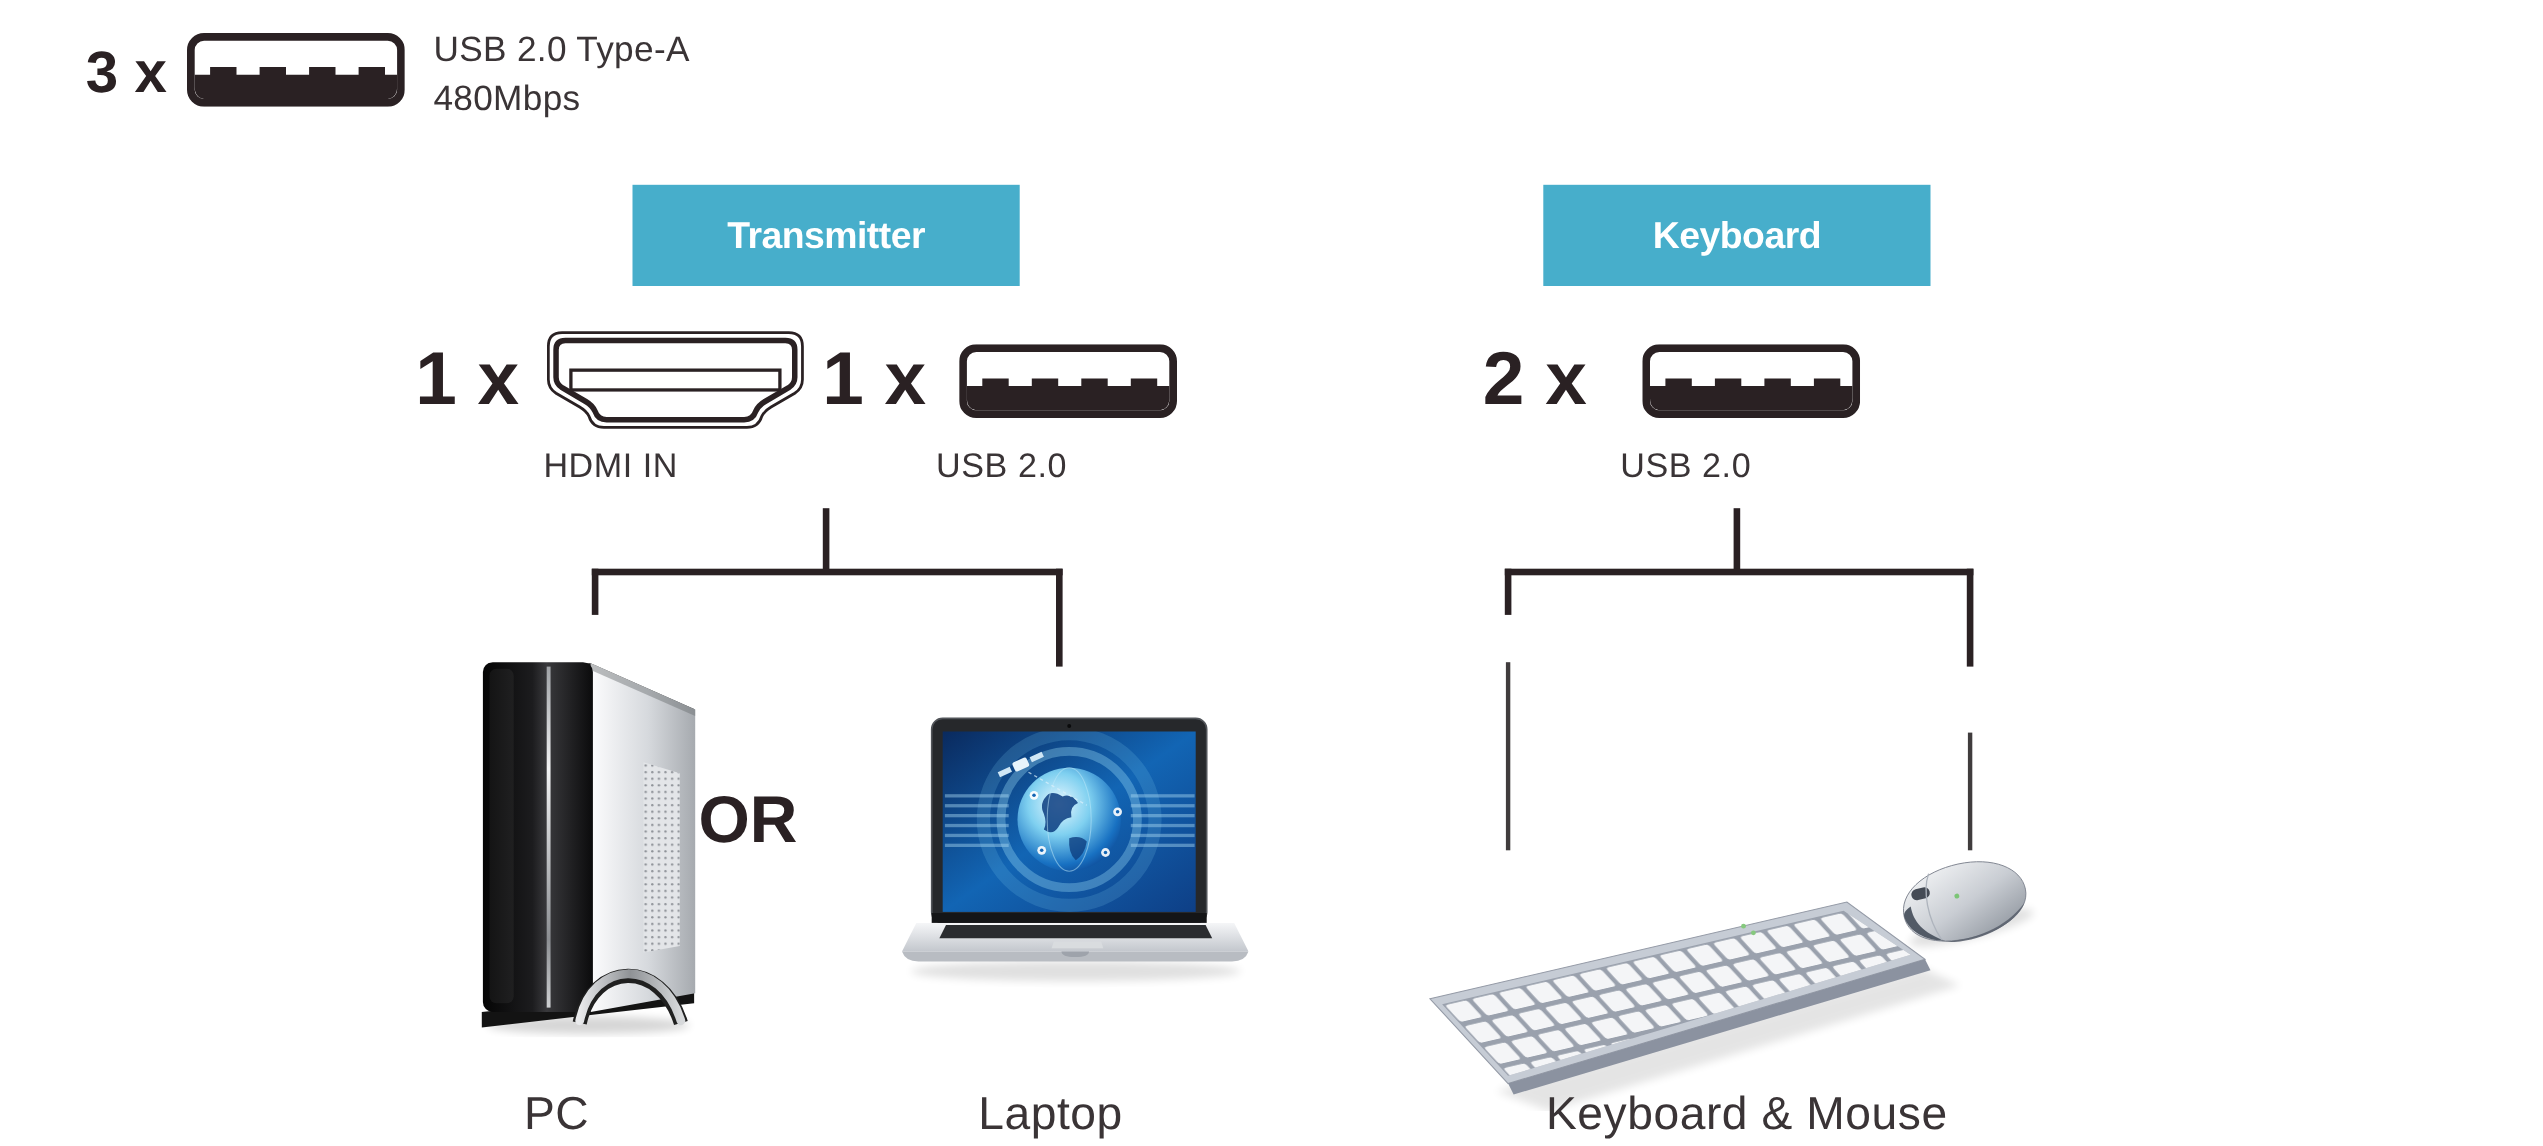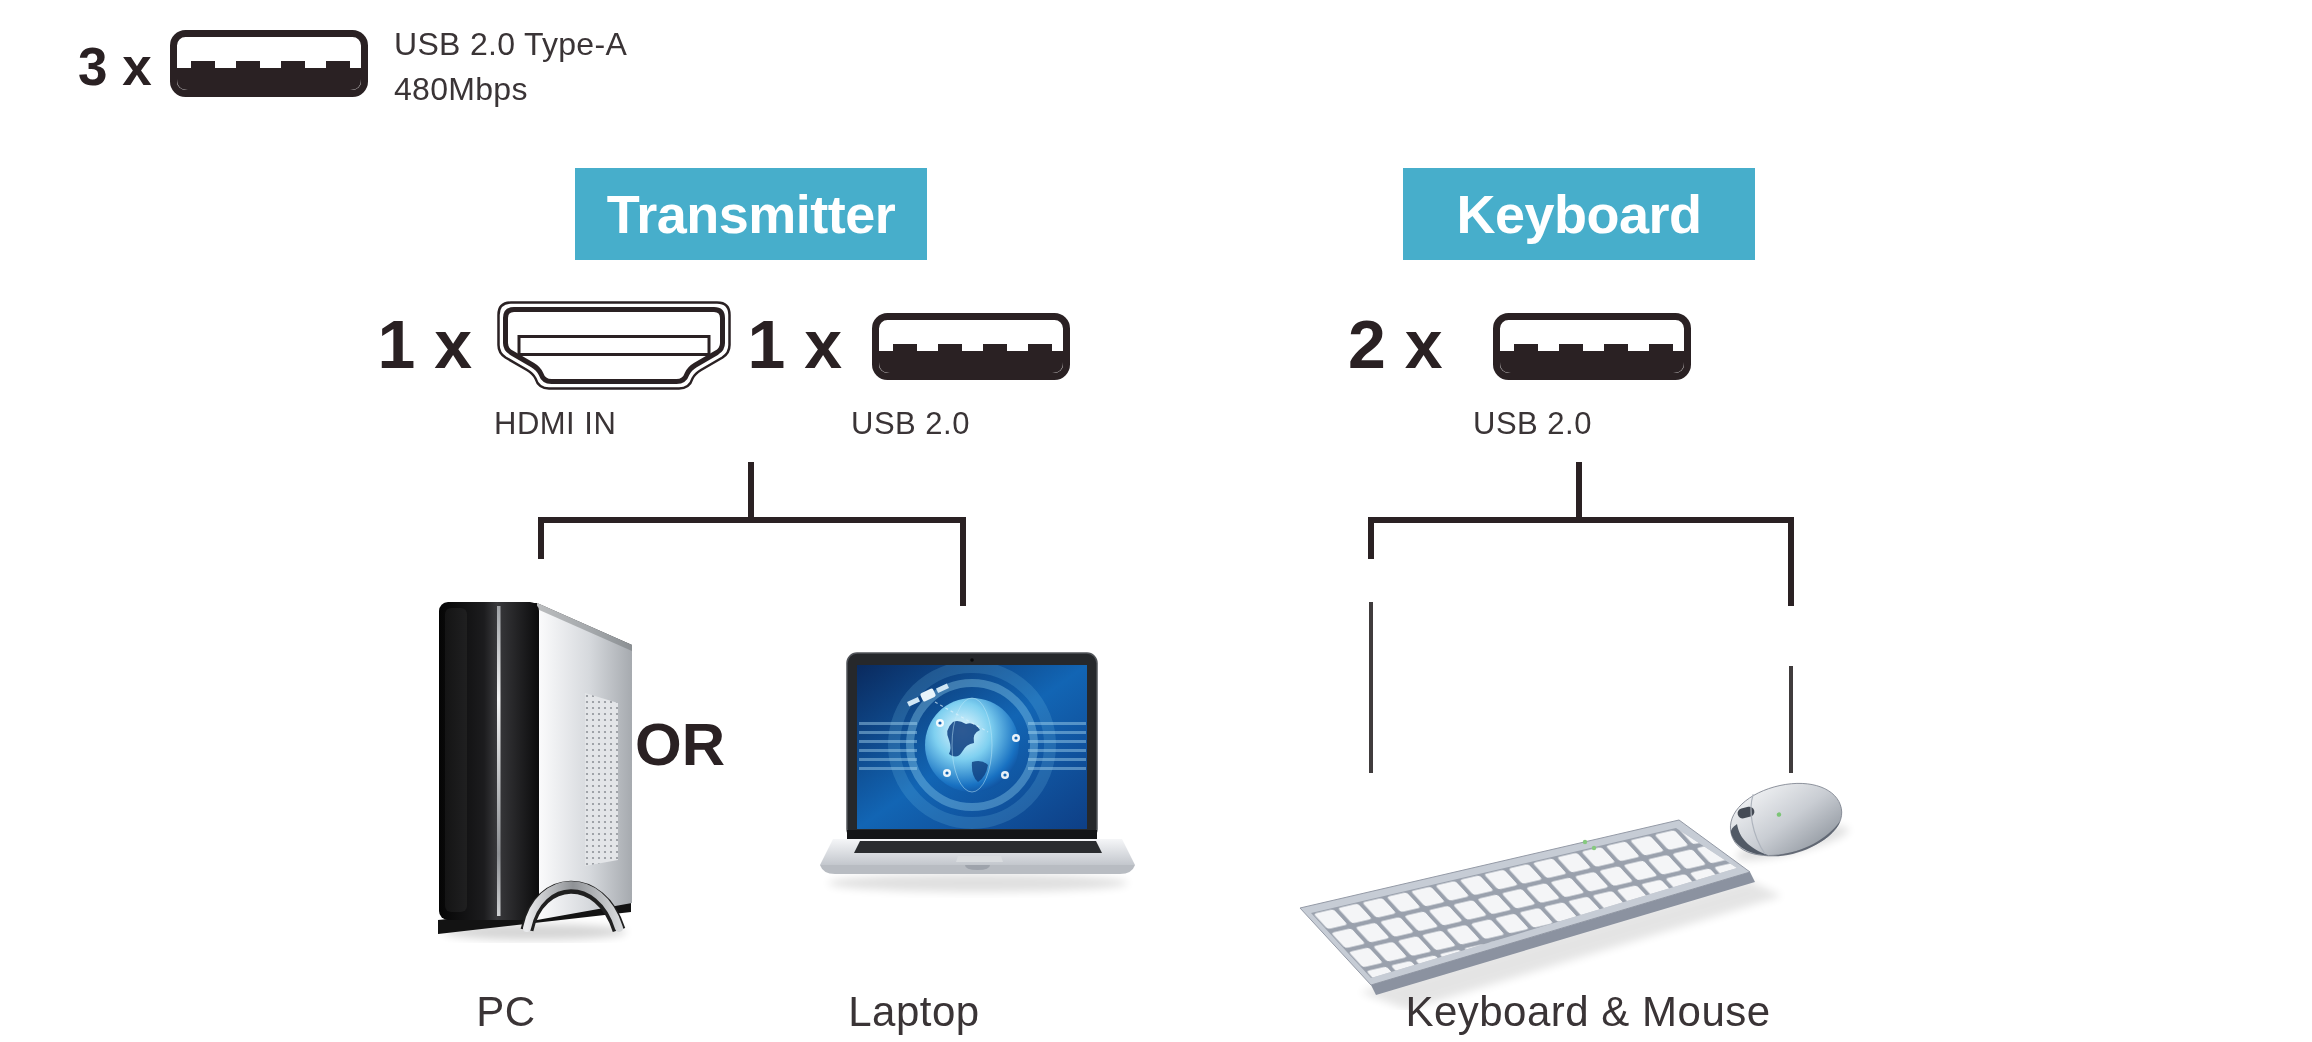--- a/index.html
+++ b/index.html
@@ -8,21 +8,21 @@
     --ink-soft:#3A3436;
     --line-gray:#403C3D;
   }
   *{margin:0;padding:0;box-sizing:border-box;}
   body{background:#fff;font-family:"Liberation Sans",sans-serif;}
   #canvas{position:relative;width:2312px;height:1042px;background:#fff;overflow:hidden;}
   .abs{position:absolute;}
   .count-label{font-weight:700;color:var(--ink);font-size:68px;line-height:60px;white-space:nowrap;}
   .count-label.big{font-size:53px;line-height:66px;}
   .header-box{background:var(--teal);display:flex;align-items:center;justify-content:center;}
-  .header-box span{color:#fff;font-weight:700;font-size:54px;letter-spacing:-.5px;}
+  .header-box span{color:#fff;font-weight:700;font-size:34px;letter-spacing:-.5px;}
   .port-caption{color:var(--ink-soft);font-size:31px;text-align:left;letter-spacing:.5px;}
   .device-caption{color:var(--ink-soft);font-size:42px;text-align:center;letter-spacing:.5px;}
   .spec-text{color:var(--ink-soft);font-size:32px;line-height:45px;letter-spacing:.3px;white-space:nowrap;}
   .or-label{font-weight:700;color:var(--ink);font-size:60px;line-height:60px;}
   .ln{background:var(--ink);}
   .ln.gray{background:var(--line-gray);}
   svg{display:block;}
 </style>
 </head>
 <body>
@@ -227,16 +227,16 @@
       <path d="M -57 2 C -57 -20 -30 -34 2 -33 C 34 -32 57 -16 56 4 C 55 24 28 36 -4 35 C -36 34 -57 22 -57 2 Z" fill="url(#mouseG)" stroke="#7d838e" stroke-width="0.8"></path>
       <path d="M -57 2 C -56 16 -44 27 -26 32 C -44 20 -50 8 -49 -6 C -54 -4 -57 -2 -57 2 Z" fill="#525a66"></path>
       <path d="M -30 32 C 0 38 30 34 52 16 C 40 32 8 40 -18 35 Z" fill="#5b626e" opacity="0.9"></path>
       <rect x="-46" y="-20" width="17" height="10" rx="5" fill="#454b55"></rect>
       <path d="M -26 -31 C -35 -17 -37 8 -29 30" stroke="#aeb4bd" stroke-width="1.2" fill="none"></path>
       <circle cx="-6" cy="-5" r="2.2" fill="#7cc576"></circle>
     </g>
   </svg>
 
   <div class="abs device-caption" style="left:426px;top:988px;width:160px">PC</div>
-  <div class="abs device-caption" style="left:794px;top:988px;width:240px">Laptop</div>
+  <div class="abs device-caption" style="left:835px;top:988px;width:240px">Laptop</div>
   <div class="abs device-caption" style="left:1388px;top:988px;width:400px">Keyboard &amp; Mouse</div>
 
 </div>
 
 </body></html>

